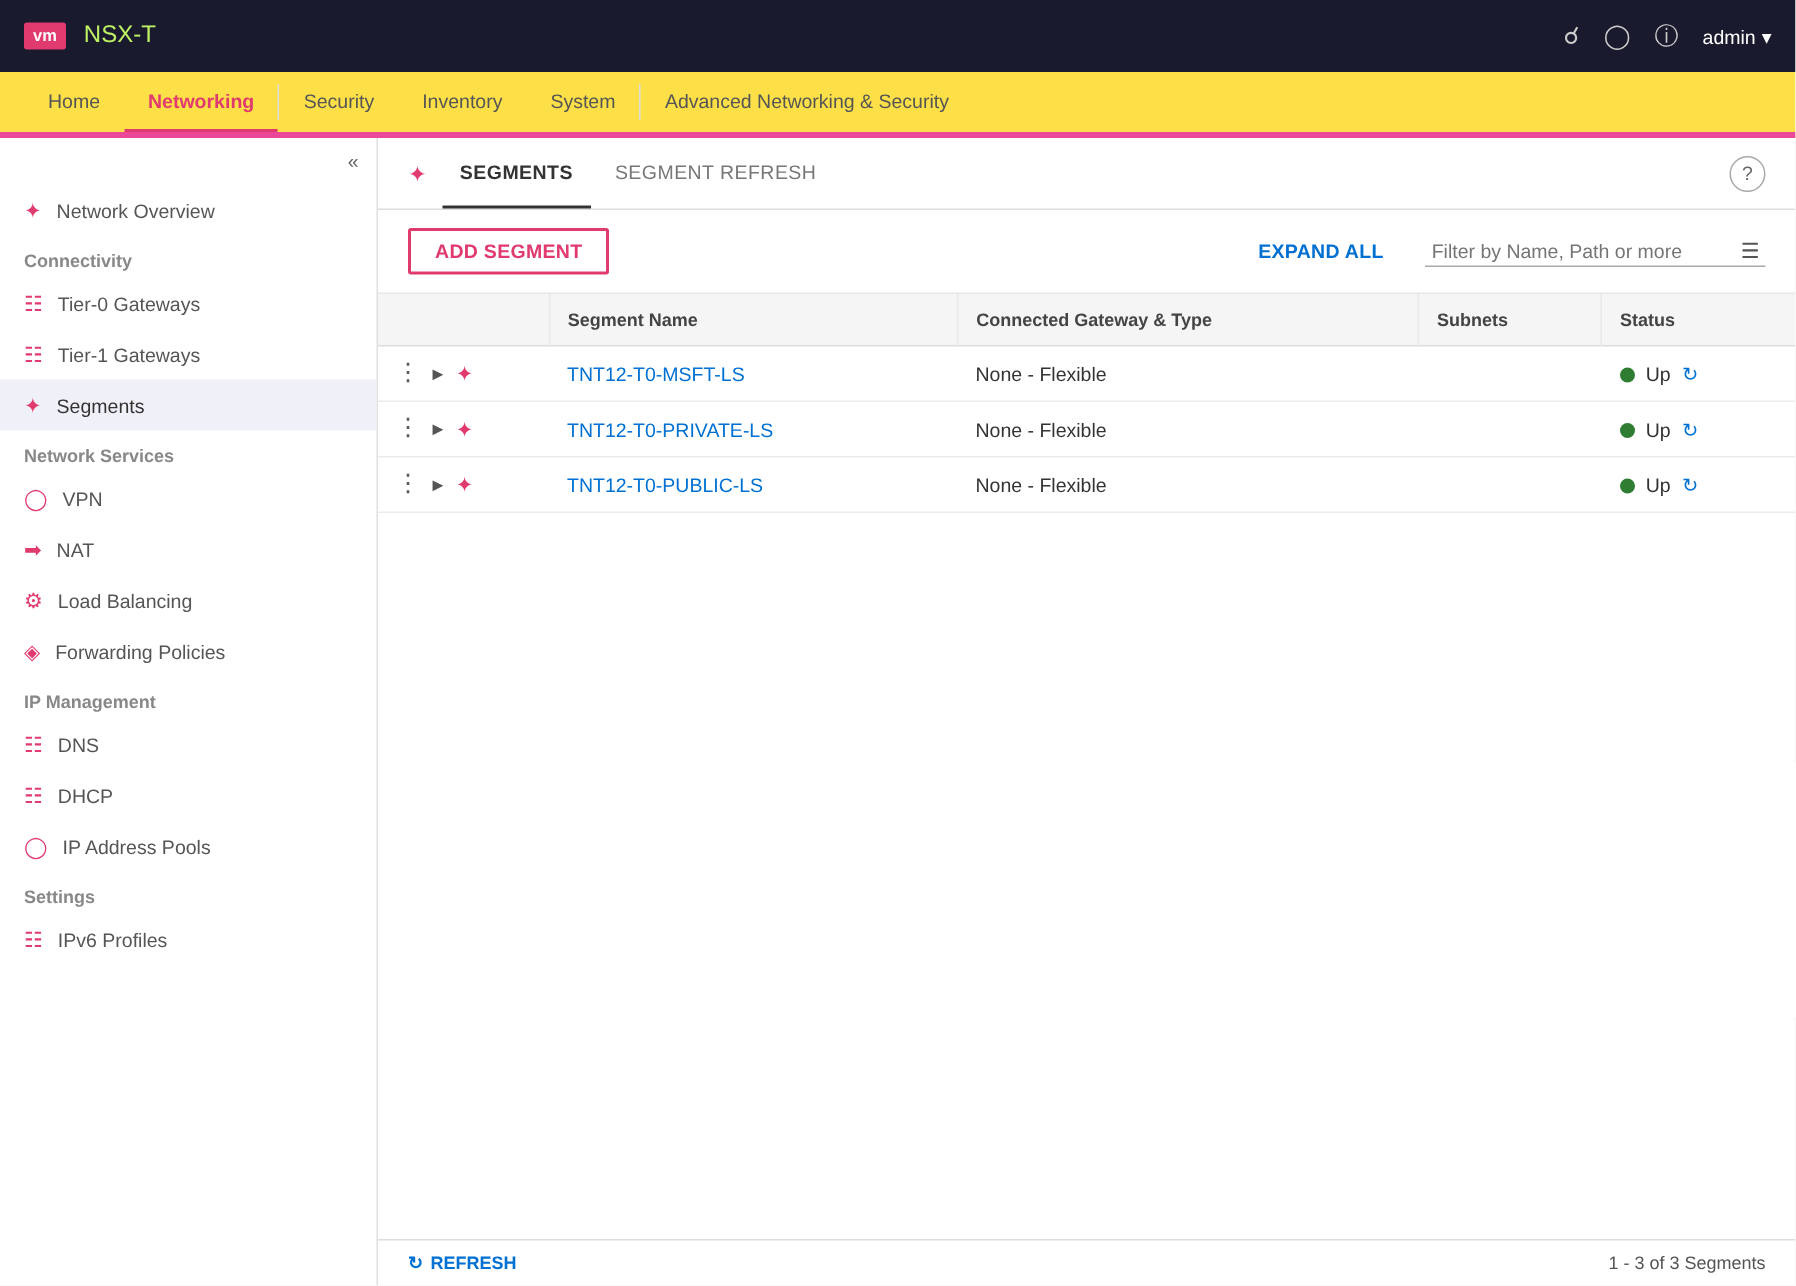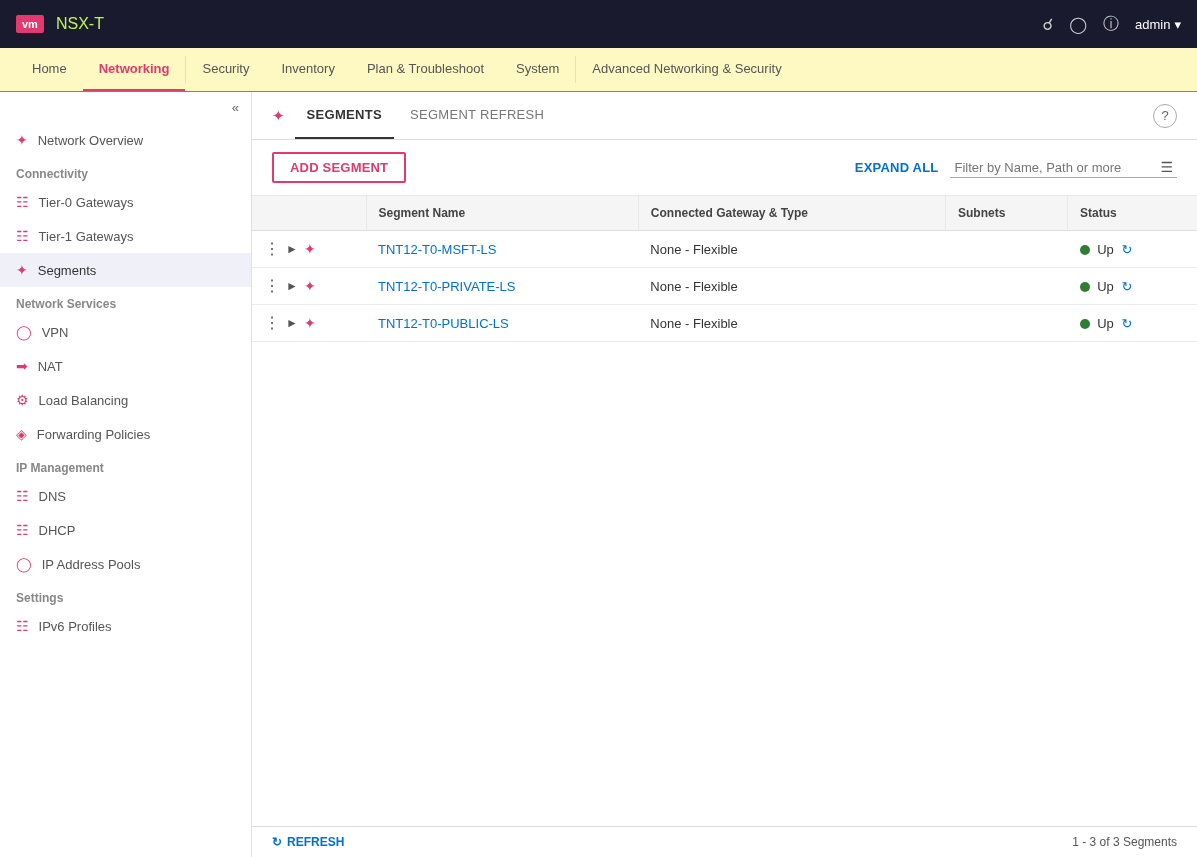--- a/index.html
+++ b/index.html
@@ -42,22 +42,22 @@
     .topbar-user {
       color: white;
       display: flex;
       align-items: center;
       gap: 4px;
       cursor: pointer;
     }
 
     
     .navbar {
-      background: #fef9c3;
-      border-bottom: 1px solid #ec4899;
+      background: #fde047;
+      border-bottom: 4px solid #ec4899;
       height: 44px;
       display: flex;
       align-items: stretch;
       padding: 0 16px;
     }
     .nav-item {
       display: flex;
       align-items: center;
       padding: 0 16px;
       cursor: pointer;
@@ -172,21 +172,21 @@
       cursor: pointer;
       color: #666;
       font-size: 13px;
     }
 
     
     .toolbar {
       padding: 12px 20px;
       display: flex;
       align-items: center;
-      gap: 12px;
+      gap: 28px;
       background: white;
       border-bottom: 1px solid #e8e8e8;
     }
     .add-btn {
       border: 2px solid #e03a6e;
       color: #e03a6e;
       background: white;
       padding: 6px 16px;
       font-size: 13px;
       font-weight: 600;
@@ -339,21 +339,20 @@
     </span>
   </div>
 </div>
 
 <div class="navbar">
   <div class="nav-item">Home</div>
   <div class="nav-item active">Networking</div>
   <div class="nav-divider"></div>
   <div class="nav-item">Security</div>
   <div class="nav-item">Inventory</div>
-  <div class="nav-item">Plan &amp; Troubleshoot</div>
   <div class="nav-item">System</div>
   <div class="nav-divider"></div>
   <div class="nav-item">Advanced Networking &amp; Security</div>
 </div>
 
 <div class="layout">
 
   <div class="sidebar">
     <div class="sidebar-collapse-btn">«</div>
 

